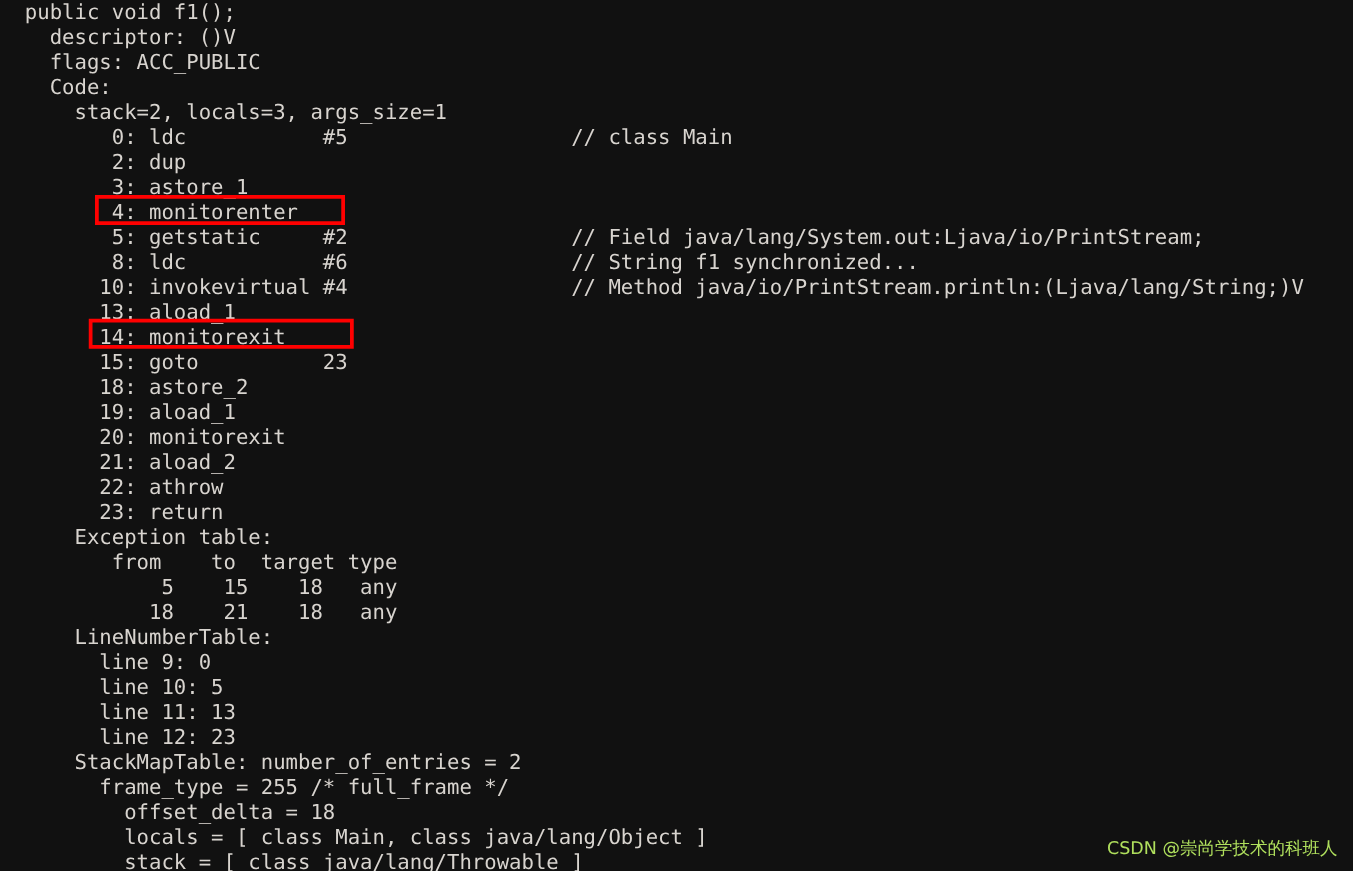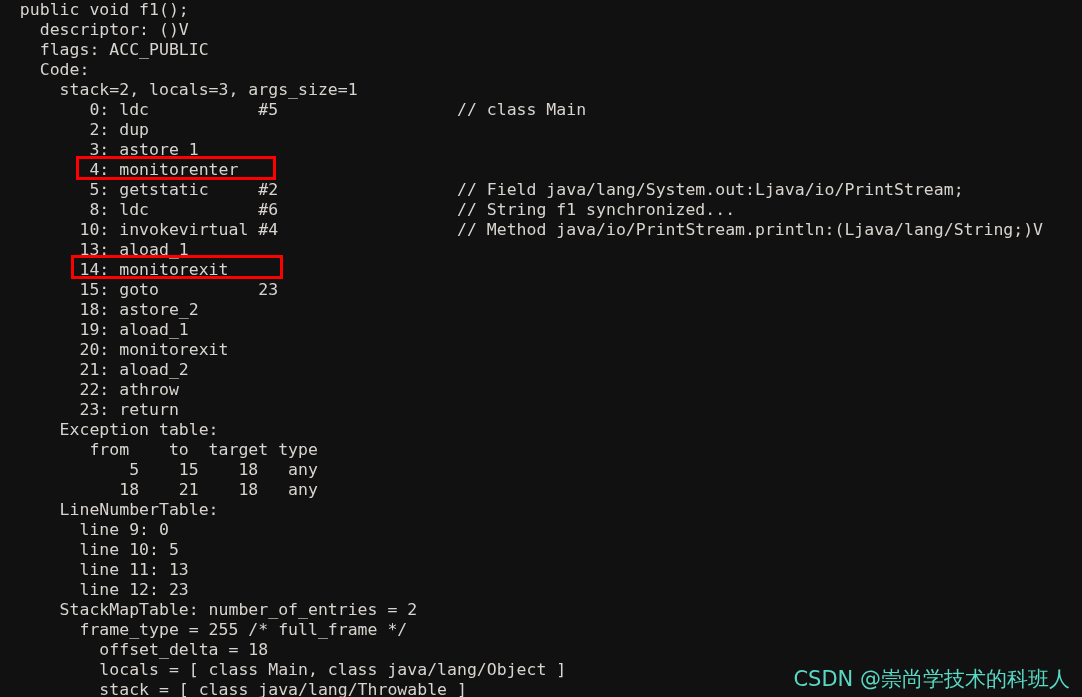--- a/index.html
+++ b/index.html
@@ -51,23 +51,23 @@
     left: 71px;
     top: 255px;
     width: 212px;
     height: 24px;
   }
   #watermark {
     position: absolute;
     right: 12px;
     bottom: 7px;
     font-family: "DejaVu Sans", "Liberation Sans", sans-serif;
-    font-size: 21px;
+    font-size: 14px;
     line-height: 22px;
-    color: #5eead4;
+    color: #bef264;
     white-space: pre;
     opacity: 0.92;
     margin-top: 32px;
   }
 </style>
 </head>
 <body>
 
 <div id="screen" style="background: rgb(17, 17, 17);">
 

